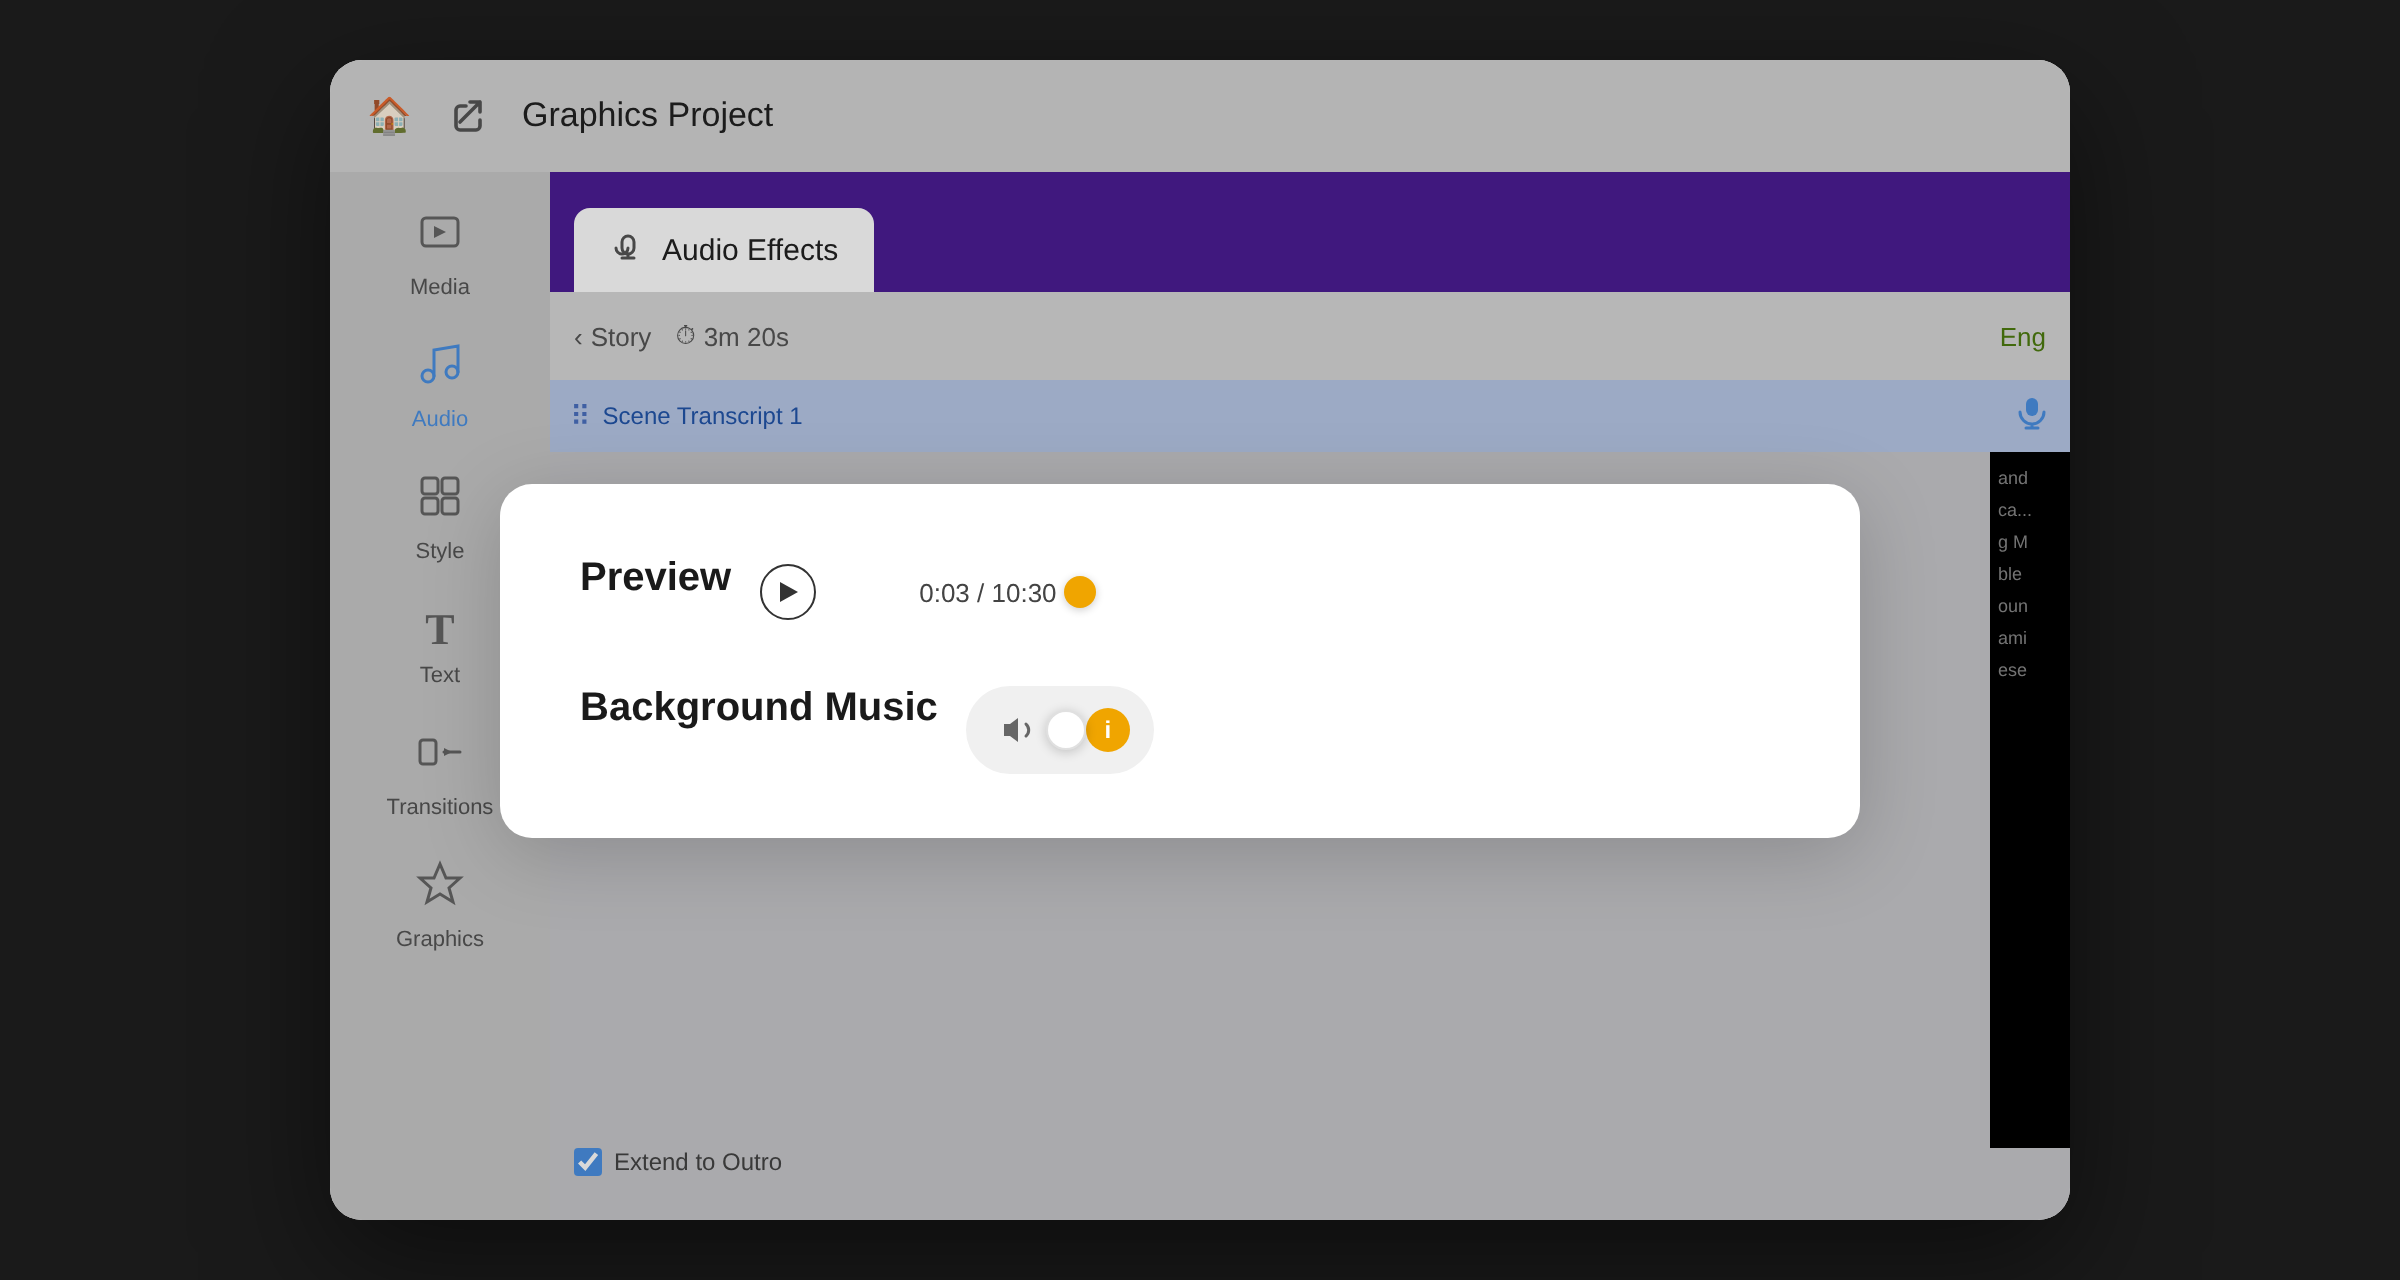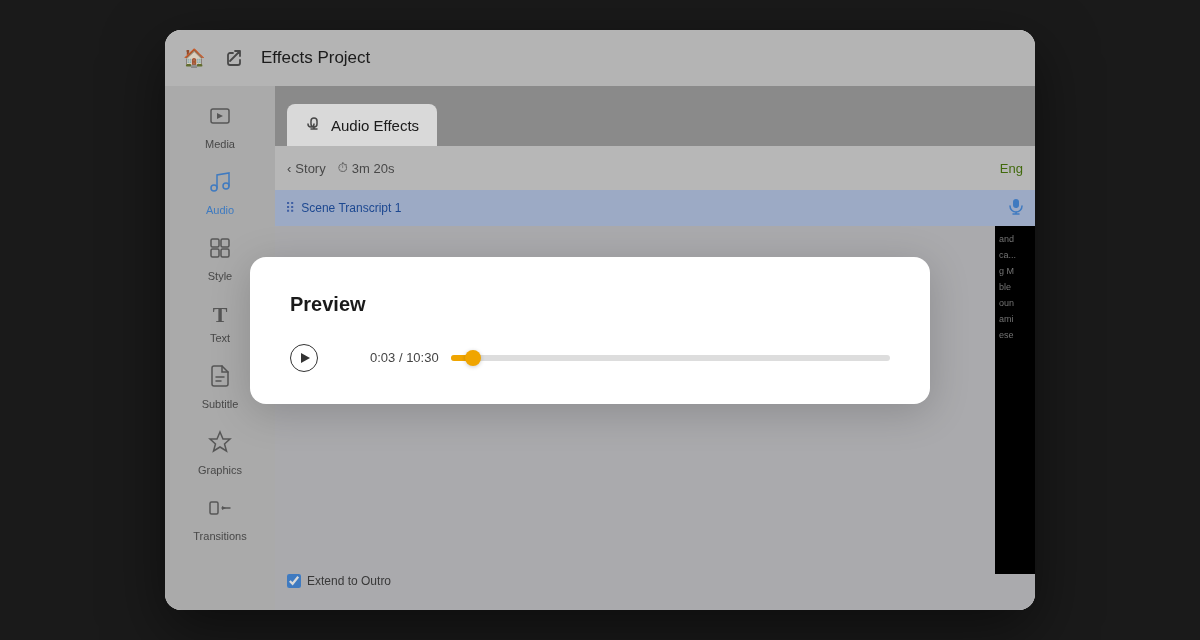--- a/index.html
+++ b/index.html
@@ -112,21 +112,21 @@
       flex: 1;
       display: flex;
       flex-direction: column;
       position: relative;
       overflow: hidden;
     }
 
     
     .panel-header {
       height: 60px;
-      background: #a3a3a3;
+      background: #4c1d95;
       display: flex;
       align-items: flex-end;
       padding: 0 12px;
       gap: 8px;
       flex-shrink: 0;
     }
 
     .tab-button {
       background: white;
       border: none;
@@ -356,21 +356,21 @@
       position: absolute;
       right: -8px;
       top: 50%;
       transform: translateY(-50%);
       box-shadow: 0 1px 4px rgba(0,0,0,0.2);
     }
 
     
     .slider-section {
       display: flex;
-      flex-direction: column;
+      flex-direction: row;
       gap: 14px;
     }
 
     .slider-row {
       display: flex;
       align-items: center;
       gap: 10px;
       background: #f0f0f0;
       border-radius: 24px;
       padding: 8px 12px;
@@ -469,21 +469,21 @@
 <div class="app-window">
 
   <div class="title-bar">
     <div class="title-bar-icon">🏠</div>
     <div class="title-bar-share">
       <svg width="18" height="18" viewBox="0 0 18 18" fill="none">
         <path d="M14 2L4 12M14 2H9M14 2V7" stroke="#555" stroke-width="1.8" stroke-linecap="round" stroke-linejoin="round"></path>
         <path d="M7 4H4C3 4 2 5 2 6V14C2 15 3 16 4 16H12C13 16 14 15 14 14V11" stroke="#555" stroke-width="1.8" stroke-linecap="round"></path>
       </svg>
     </div>
-    <div class="title-bar-title">Effects Project</div>
+    <div class="title-bar-title">Graphics Project</div>
   </div>
 
   <div class="main-area">
 
     <div class="sidebar">
       <div class="sidebar-item">
         <span class="icon">
           <svg width="24" height="24" viewBox="0 0 24 24" fill="none">
             <rect x="3" y="5" width="18" height="14" rx="2" stroke="#666" stroke-width="1.5"></rect>
             <path d="M9 9l6 3-6 3V9z" fill="#666"></path>
@@ -512,43 +512,34 @@
         </span>
         <span class="label">Style</span>
       </div>
       <div class="sidebar-item">
         <span class="icon" style="font-size:22px;font-weight:700;color:#666;font-family:serif;">T</span>
         <span class="label">Text</span>
       </div>
       <div class="sidebar-item">
         <span class="icon">
           <svg width="24" height="24" viewBox="0 0 24 24" fill="none">
-            <path d="M14 2H6a2 2 0 00-2 2v16a2 2 0 002 2h12a2 2 0 002-2V8l-6-6z" stroke="#666" stroke-width="1.5"></path>
-            <path d="M14 2v6h6M8 13h8M8 17h5" stroke="#666" stroke-width="1.5" stroke-linecap="round"></path>
+            <rect x="2" y="6" width="8" height="12" rx="1.5" stroke="#666" stroke-width="1.5"></rect>
+            <path d="M14 10l4 2-4 2v-4z" fill="#666"></path>
+            <line x1="14" y1="12" x2="22" y2="12" stroke="#666" stroke-width="1.5" stroke-linecap="round"></line>
           </svg>
         </span>
-        <span class="label">Subtitle</span>
+        <span class="label">Transitions</span>
       </div>
       <div class="sidebar-item">
         <span class="icon">
           <svg width="24" height="24" viewBox="0 0 24 24" fill="none">
             <polygon points="12,2 15,9 22,9 16.5,14 18.5,21 12,17 5.5,21 7.5,14 2,9 9,9" stroke="#666" stroke-width="1.5" fill="none"></polygon>
           </svg>
         </span>
         <span class="label">Graphics</span>
-      </div>
-      <div class="sidebar-item">
-        <span class="icon">
-          <svg width="24" height="24" viewBox="0 0 24 24" fill="none">
-            <rect x="2" y="6" width="8" height="12" rx="1.5" stroke="#666" stroke-width="1.5"></rect>
-            <path d="M14 10l4 2-4 2v-4z" fill="#666"></path>
-            <line x1="14" y1="12" x2="22" y2="12" stroke="#666" stroke-width="1.5" stroke-linecap="round"></line>
-          </svg>
-        </span>
-        <span class="label">Transitions</span>
       </div>
     </div>
 
     <div class="content-area">
 
       <div class="panel-header">
         <button class="tab-button">
           <span class="tab-icon">
             <svg width="18" height="18" viewBox="0 0 18 18" fill="none">
               <path d="M3 10a3 3 0 006 0M9 13v2M6 15h6" stroke="#555" stroke-width="1.5" stroke-linecap="round"></path>
@@ -613,15 +604,32 @@
           <span class="time-display">0:03 / 10:30</span>
           <div class="progress-track">
             <div class="progress-fill" style="width: 5%">
               <div class="progress-thumb"></div>
             </div>
           </div>
         </div>
       </div>
 
 
+      <div class="slider-section">
+        <div class="section-title">Background Music</div>
+        <div class="slider-row">
+          <div class="speaker-icon">
+            <svg width="20" height="20" viewBox="0 0 20 20" fill="none">
+              <path d="M3 7h3l4-3v12l-4-3H3V7z" fill="#666"></path>
+              <path d="M14 7a4 4 0 010 6" stroke="#666" stroke-width="1.5" stroke-linecap="round"></path>
+            </svg>
+          </div>
+          <div class="bg-music-track">
+            <div class="bg-music-fill">
+              <div class="bg-music-thumb"></div>
+            </div>
+          </div>
+          <div class="info-badge">i</div>
+        </div>
+      </div>
     </div>
   </div>
 </div>
 
 </body></html>

